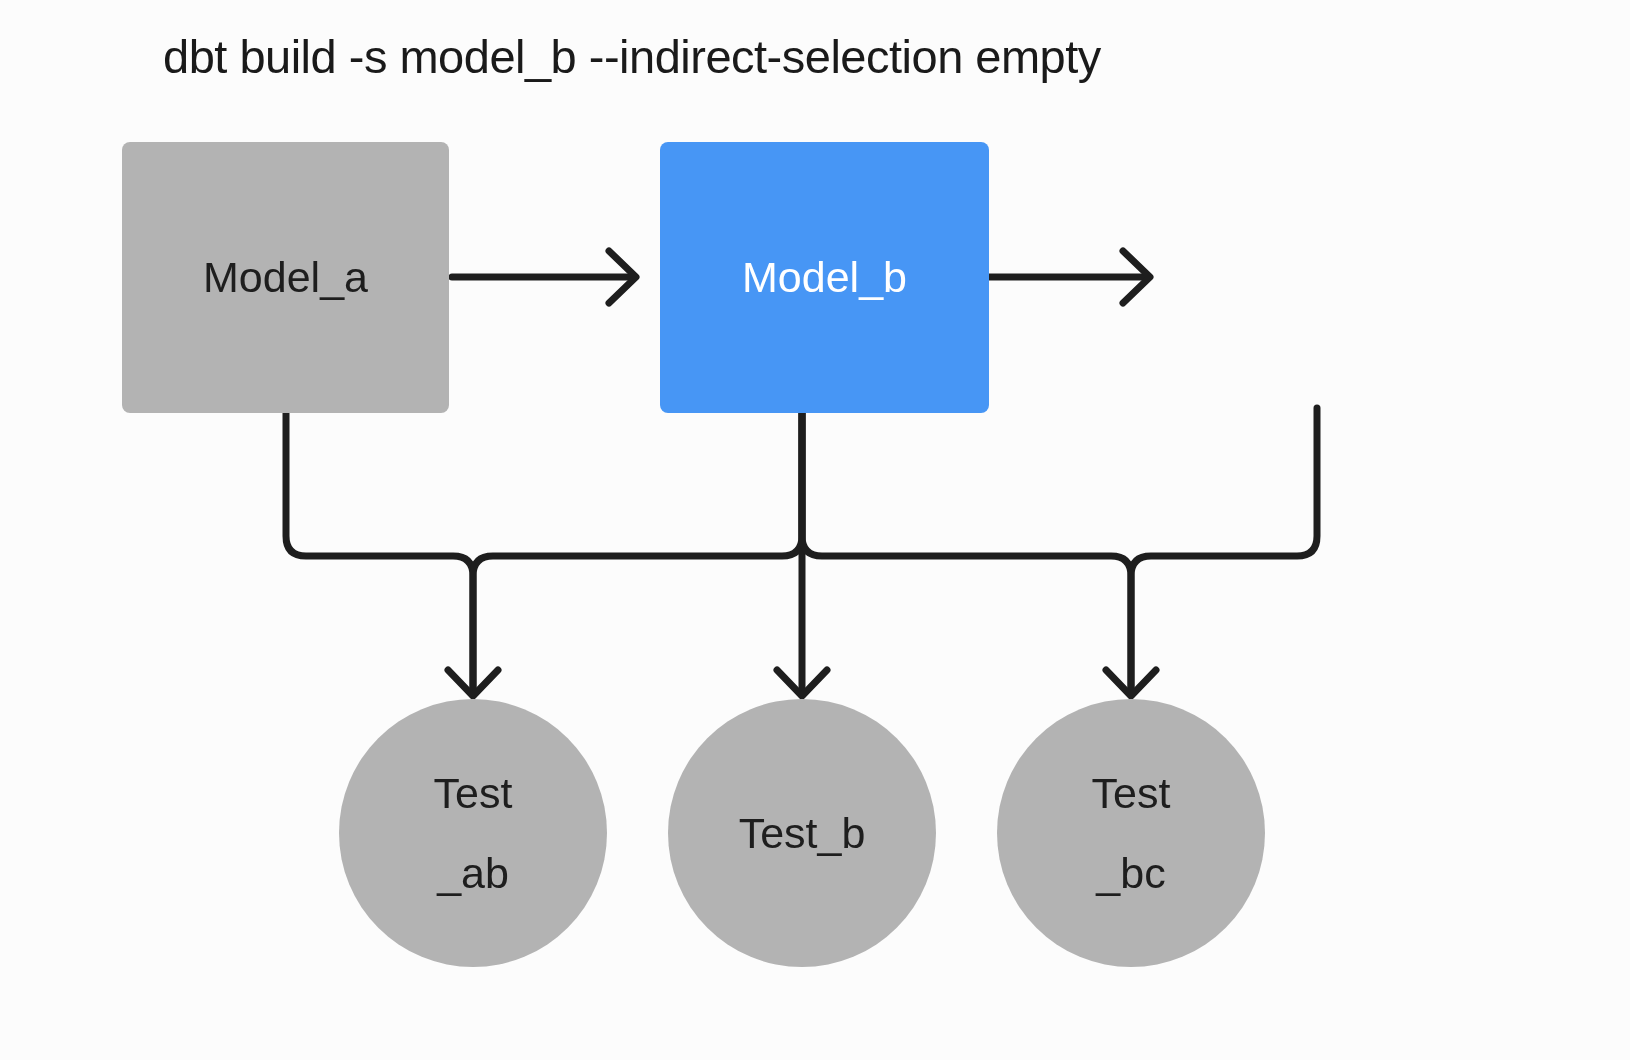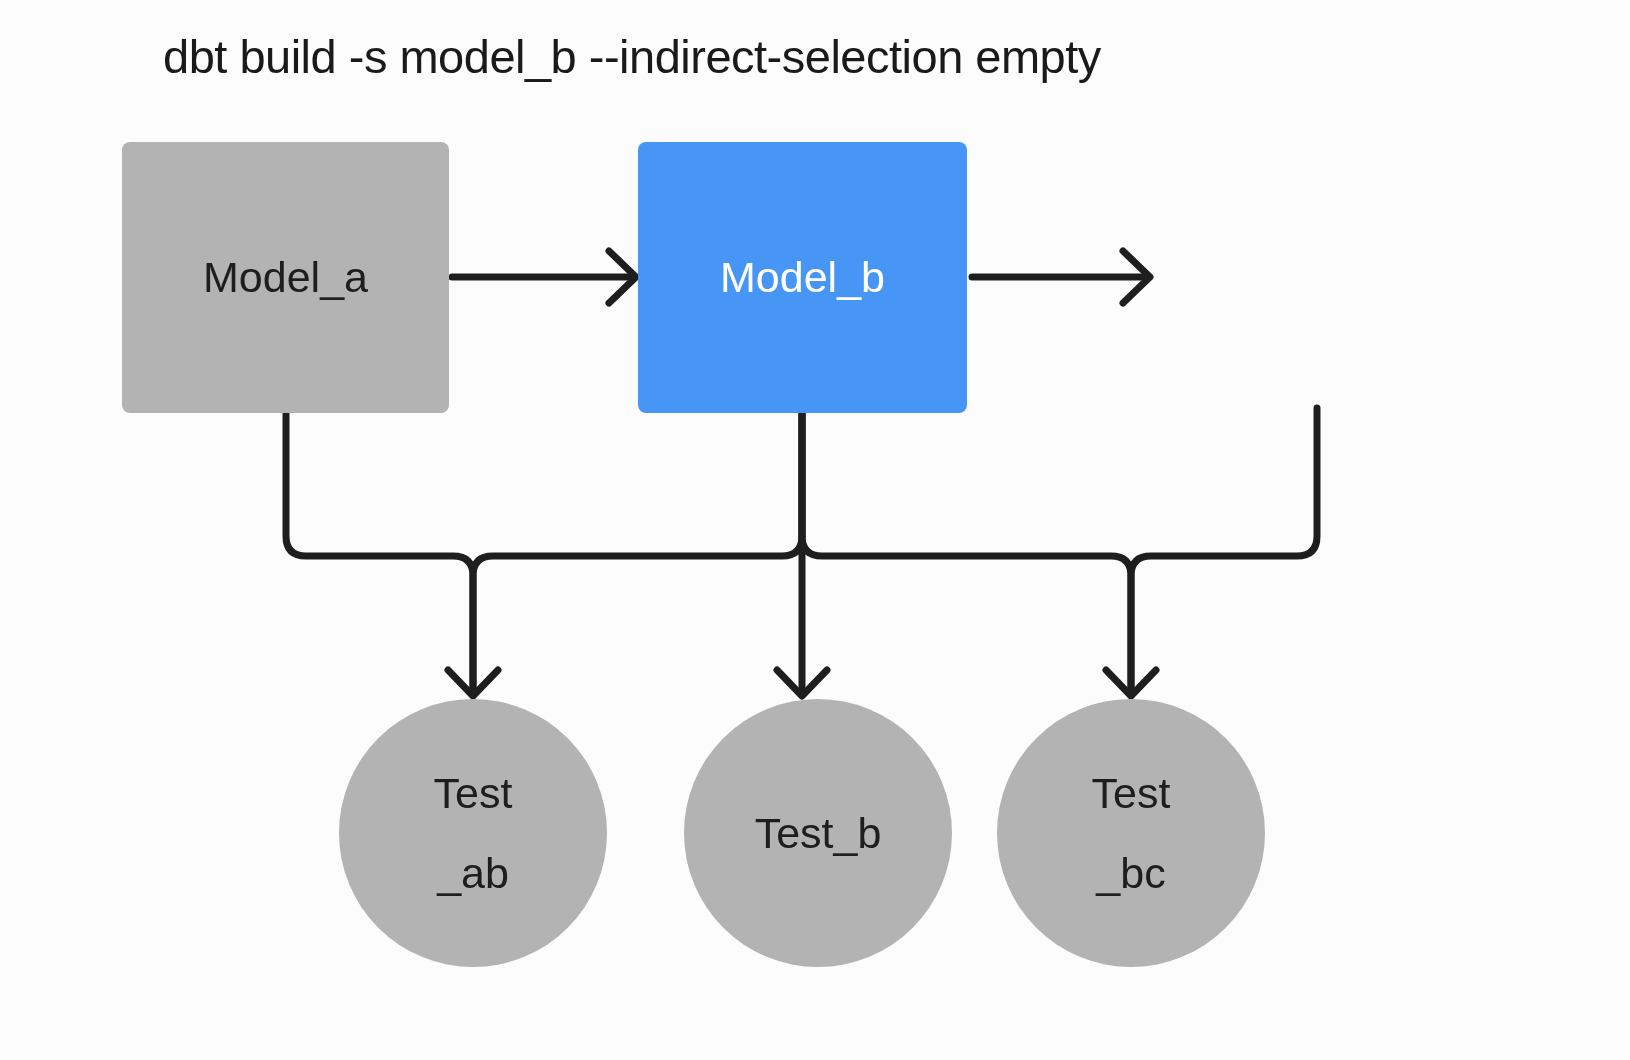--- a/index.html
+++ b/index.html
@@ -60,40 +60,40 @@
     align-items: center;
     justify-content: center;
     font-size: 43px;
     color: var(--node_text);
   }
   .model-node.selected {
     background: var(--selected);
     color: var(--selected_text);
   }
   .model-a { left: 122px; }
-  .model-b { left: 638px; width: 329px; }
+  .model-b { left: 660px; width: 329px; }
   .model-c { left: 1153px; }
   .test-node {
     position: absolute;
     top: 699px;
     width: 268px;
     height: 268px;
     border-radius: 50%;
     background: var(--node);
     display: flex;
     flex-direction: column;
     align-items: center;
     justify-content: center;
     font-size: 43px;
     line-height: 80px;
     color: var(--node_text);
     text-align: center;
   }
   .test-ab { left: 339px; }
-  .test-b  { left: 684px; }
+  .test-b  { left: 668px; }
   .test-bc { left: 997px; }
   .test-node .line:empty { display: none; }
 </style>
 </head>
 <body>
 
 <div class="canvas">
 
   <div class="title">dbt build -s model_b --indirect-selection empty</div>
 

